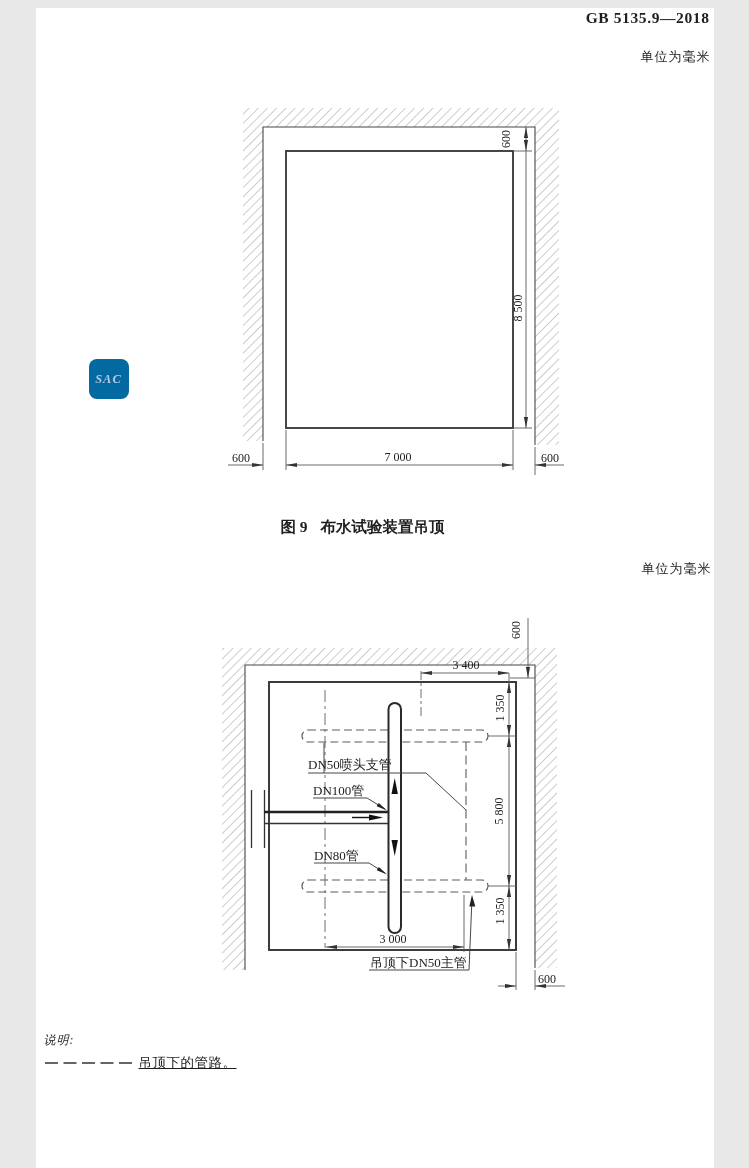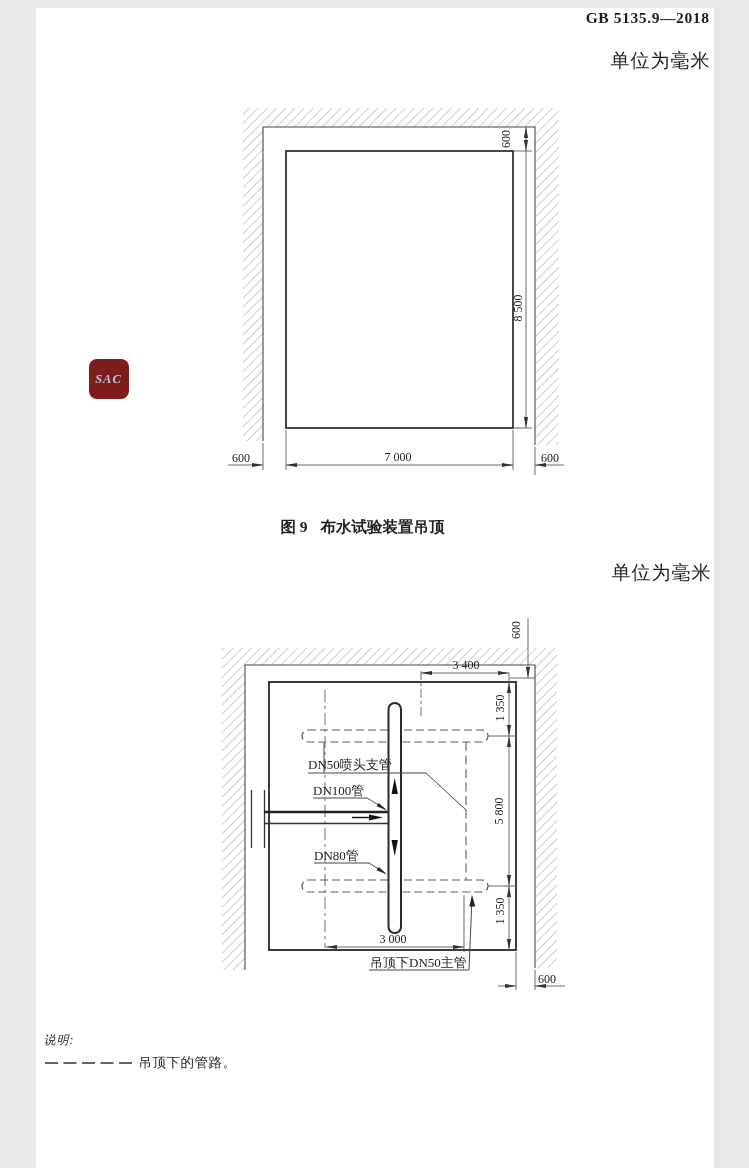--- a/index.html
+++ b/index.html
@@ -3,28 +3,28 @@
 <meta charset="utf-8">
 <style>
   html,body{margin:0;padding:0;background:#e8e8e8;}
   #page{
     position:relative;width:678px;height:1168px;background:#ffffff;
     font-family:"Liberation Serif","DejaVu Serif",serif;color:#1e1e1e;
     overflow:hidden;margin:8px auto;
   }
   .abs{position:absolute;}
   .hdr{font-weight:bold;font-size:15.5px;letter-spacing:.6px;}
-  .units{font-size:19px;letter-spacing:1px;}
+  .units{font-size:13px;letter-spacing:1px;}
   .caption{width:100%;text-align:center;font-weight:bold;font-size:15.5px;}
   .caption .gap{display:inline-block;width:13px;}
   .legend-head{font-size:12px;letter-spacing:1px;font-style:italic;}
-  .legend-row{display:flex;align-items:center;gap:5px;font-size:13.5px;letter-spacing:.5px;}
+  .legend-row{display:flex;align-items:center;gap:5px;font-size:13.5px;letter-spacing:.5px;text-decoration:underline;}
   .pagenum{font-size:13.5px;}
   .watermark{
-    width:40px;height:40px;border-radius:8px;background:#7f1d1d;
+    width:40px;height:40px;border-radius:8px;background:#0369a1;
     display:flex;align-items:center;justify-content:center;
     color:#b9c8e2;font-style:italic;font-weight:bold;font-size:12.5px;letter-spacing:1px;
   }
   svg text{font-family:"Liberation Serif","DejaVu Serif",serif;fill:#222;}
   .dimtxt{font-size:12px;}
   .lbltxt{font-size:13px;}
 </style>
 </head>
 <body>
 

